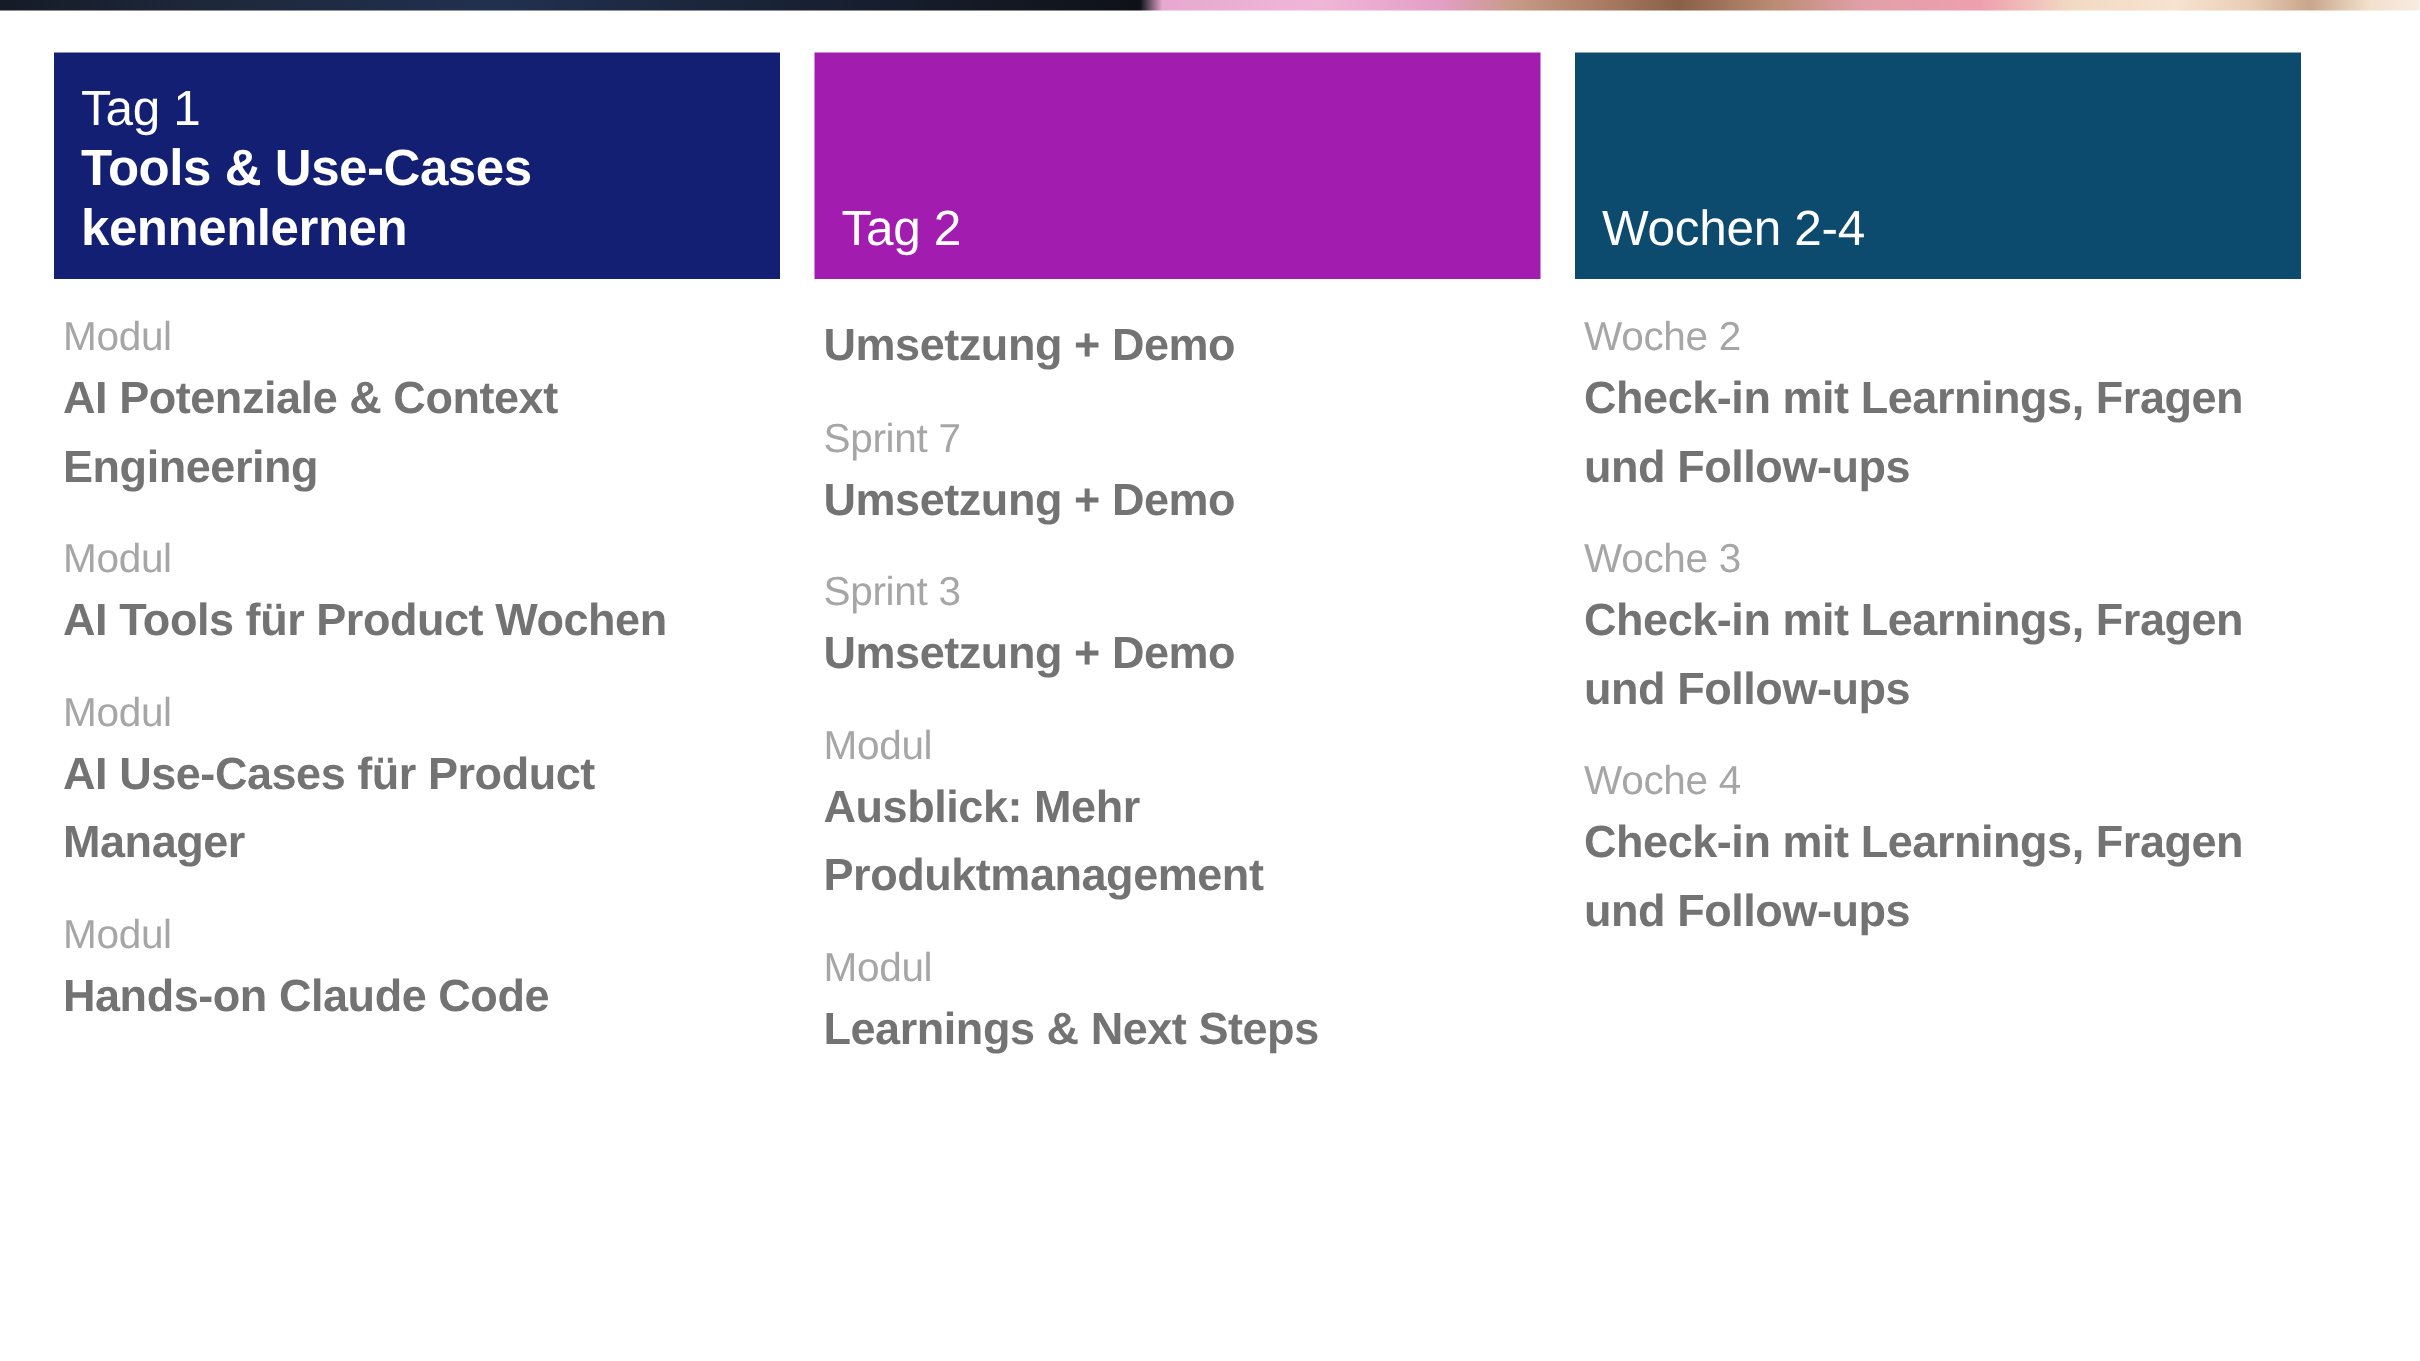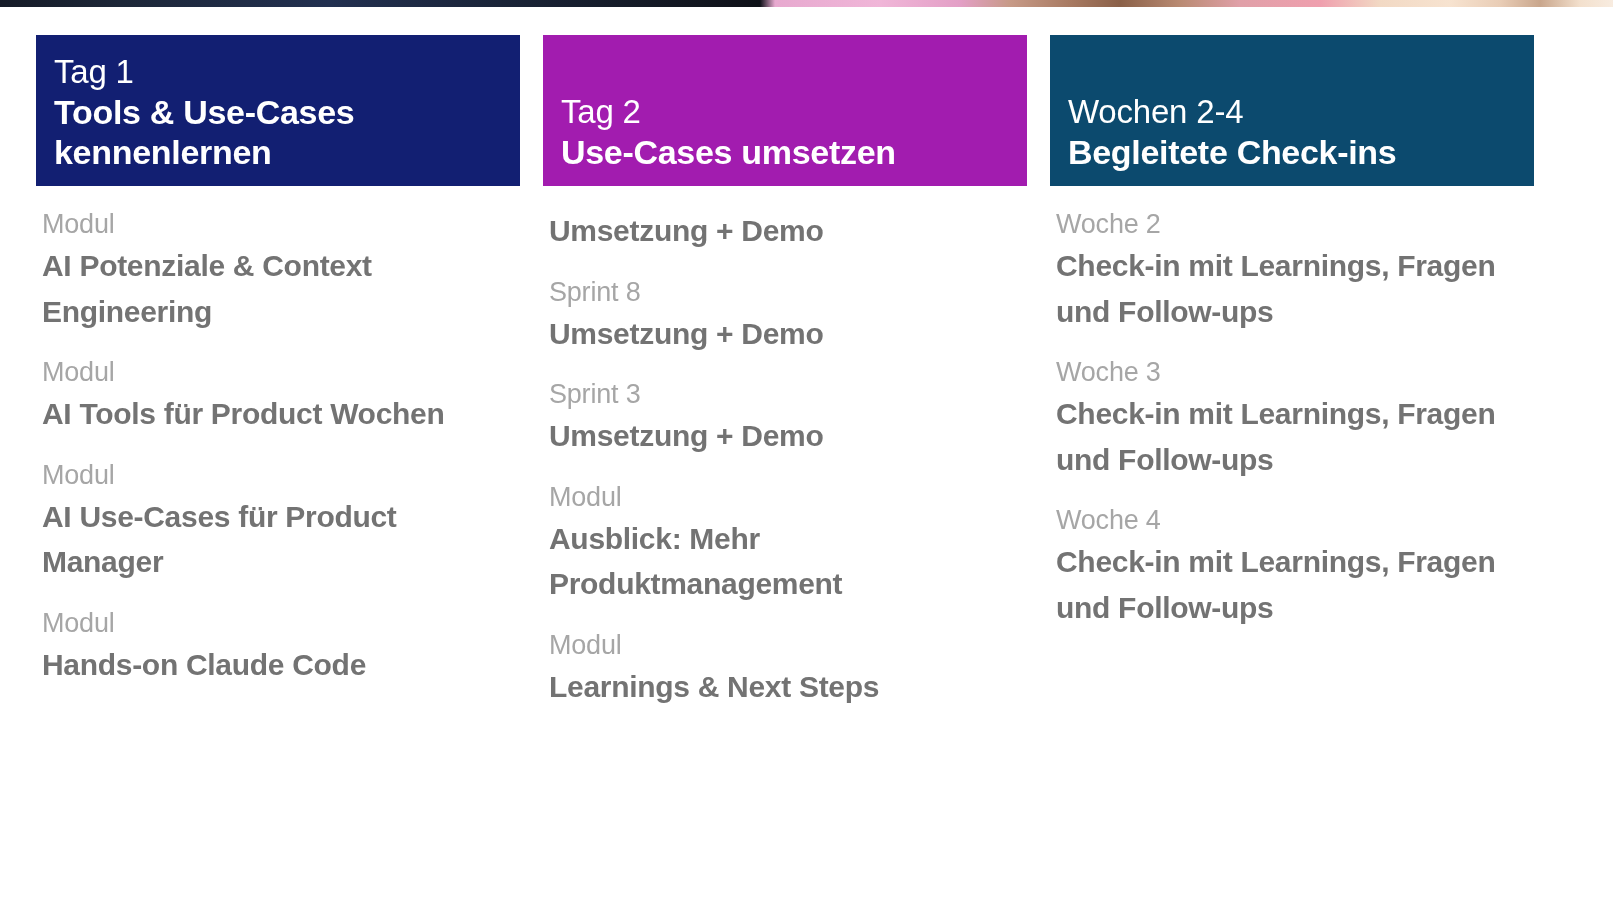--- a/index.html
+++ b/index.html
@@ -124,49 +124,47 @@
       <div class="entry">
         <div class="label">Modul</div>
         <div class="value">Hands-on Claude Code</div>
       </div>
     </div>
   </div>
 
   <div class="column">
     <div class="card-header" style="background:#a21caf">
       <div class="eyebrow">Tag 2</div>
-      <div class="title">Use-Cases umsetzen</div>
     </div>
     <div class="card-body">
       <div class="entry">
         <div class="value">Umsetzung + Demo</div>
       </div>
       <div class="entry">
-        <div class="label">Sprint 8</div>
+        <div class="label">Sprint 7</div>
         <div class="value">Umsetzung + Demo</div>
       </div>
       <div class="entry">
         <div class="label">Sprint 3</div>
         <div class="value">Umsetzung + Demo</div>
       </div>
       <div class="entry">
         <div class="label">Modul</div>
         <div class="value">Ausblick: Mehr Produktmanagement</div>
       </div>
       <div class="entry">
         <div class="label">Modul</div>
         <div class="value">Learnings &amp; Next Steps</div>
       </div>
     </div>
   </div>
 
   <div class="column">
     <div class="card-header" style="background:#0c4a6e">
       <div class="eyebrow">Wochen 2-4</div>
-      <div class="title">Begleitete Check-ins</div>
     </div>
     <div class="card-body">
       <div class="entry">
         <div class="label">Woche 2</div>
         <div class="value">Check-in mit Learnings, Fragen und Follow-ups</div>
       </div>
       <div class="entry">
         <div class="label">Woche 3</div>
         <div class="value">Check-in mit Learnings, Fragen und Follow-ups</div>
       </div>

